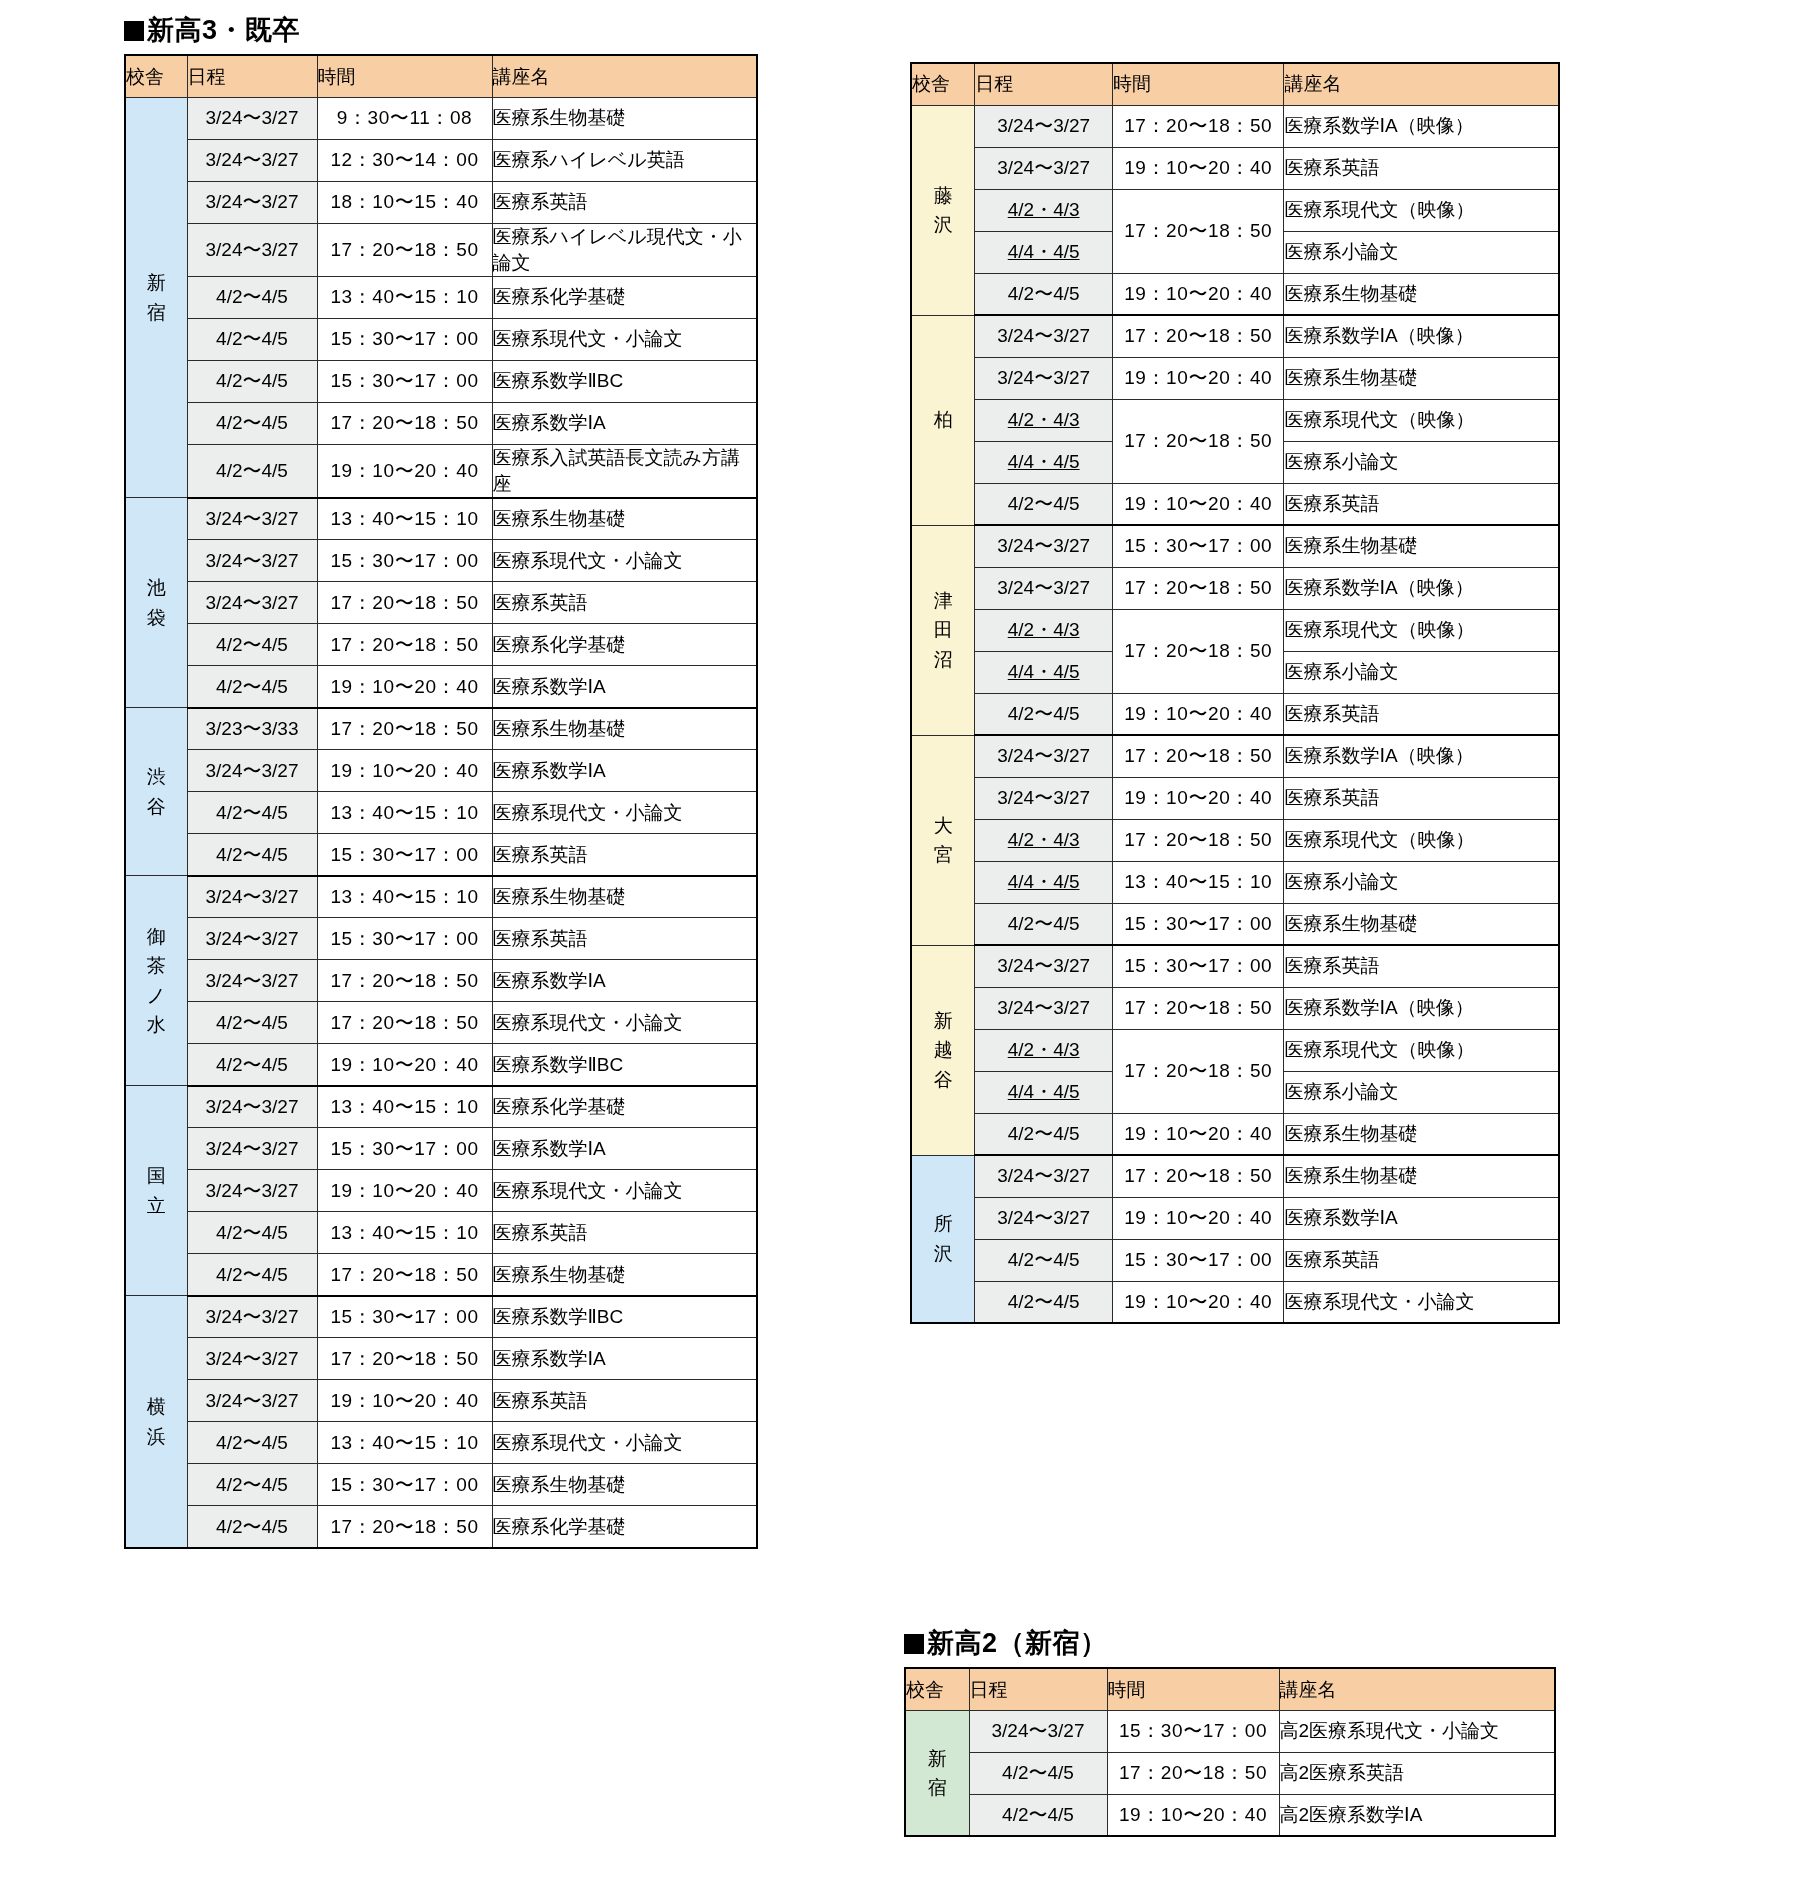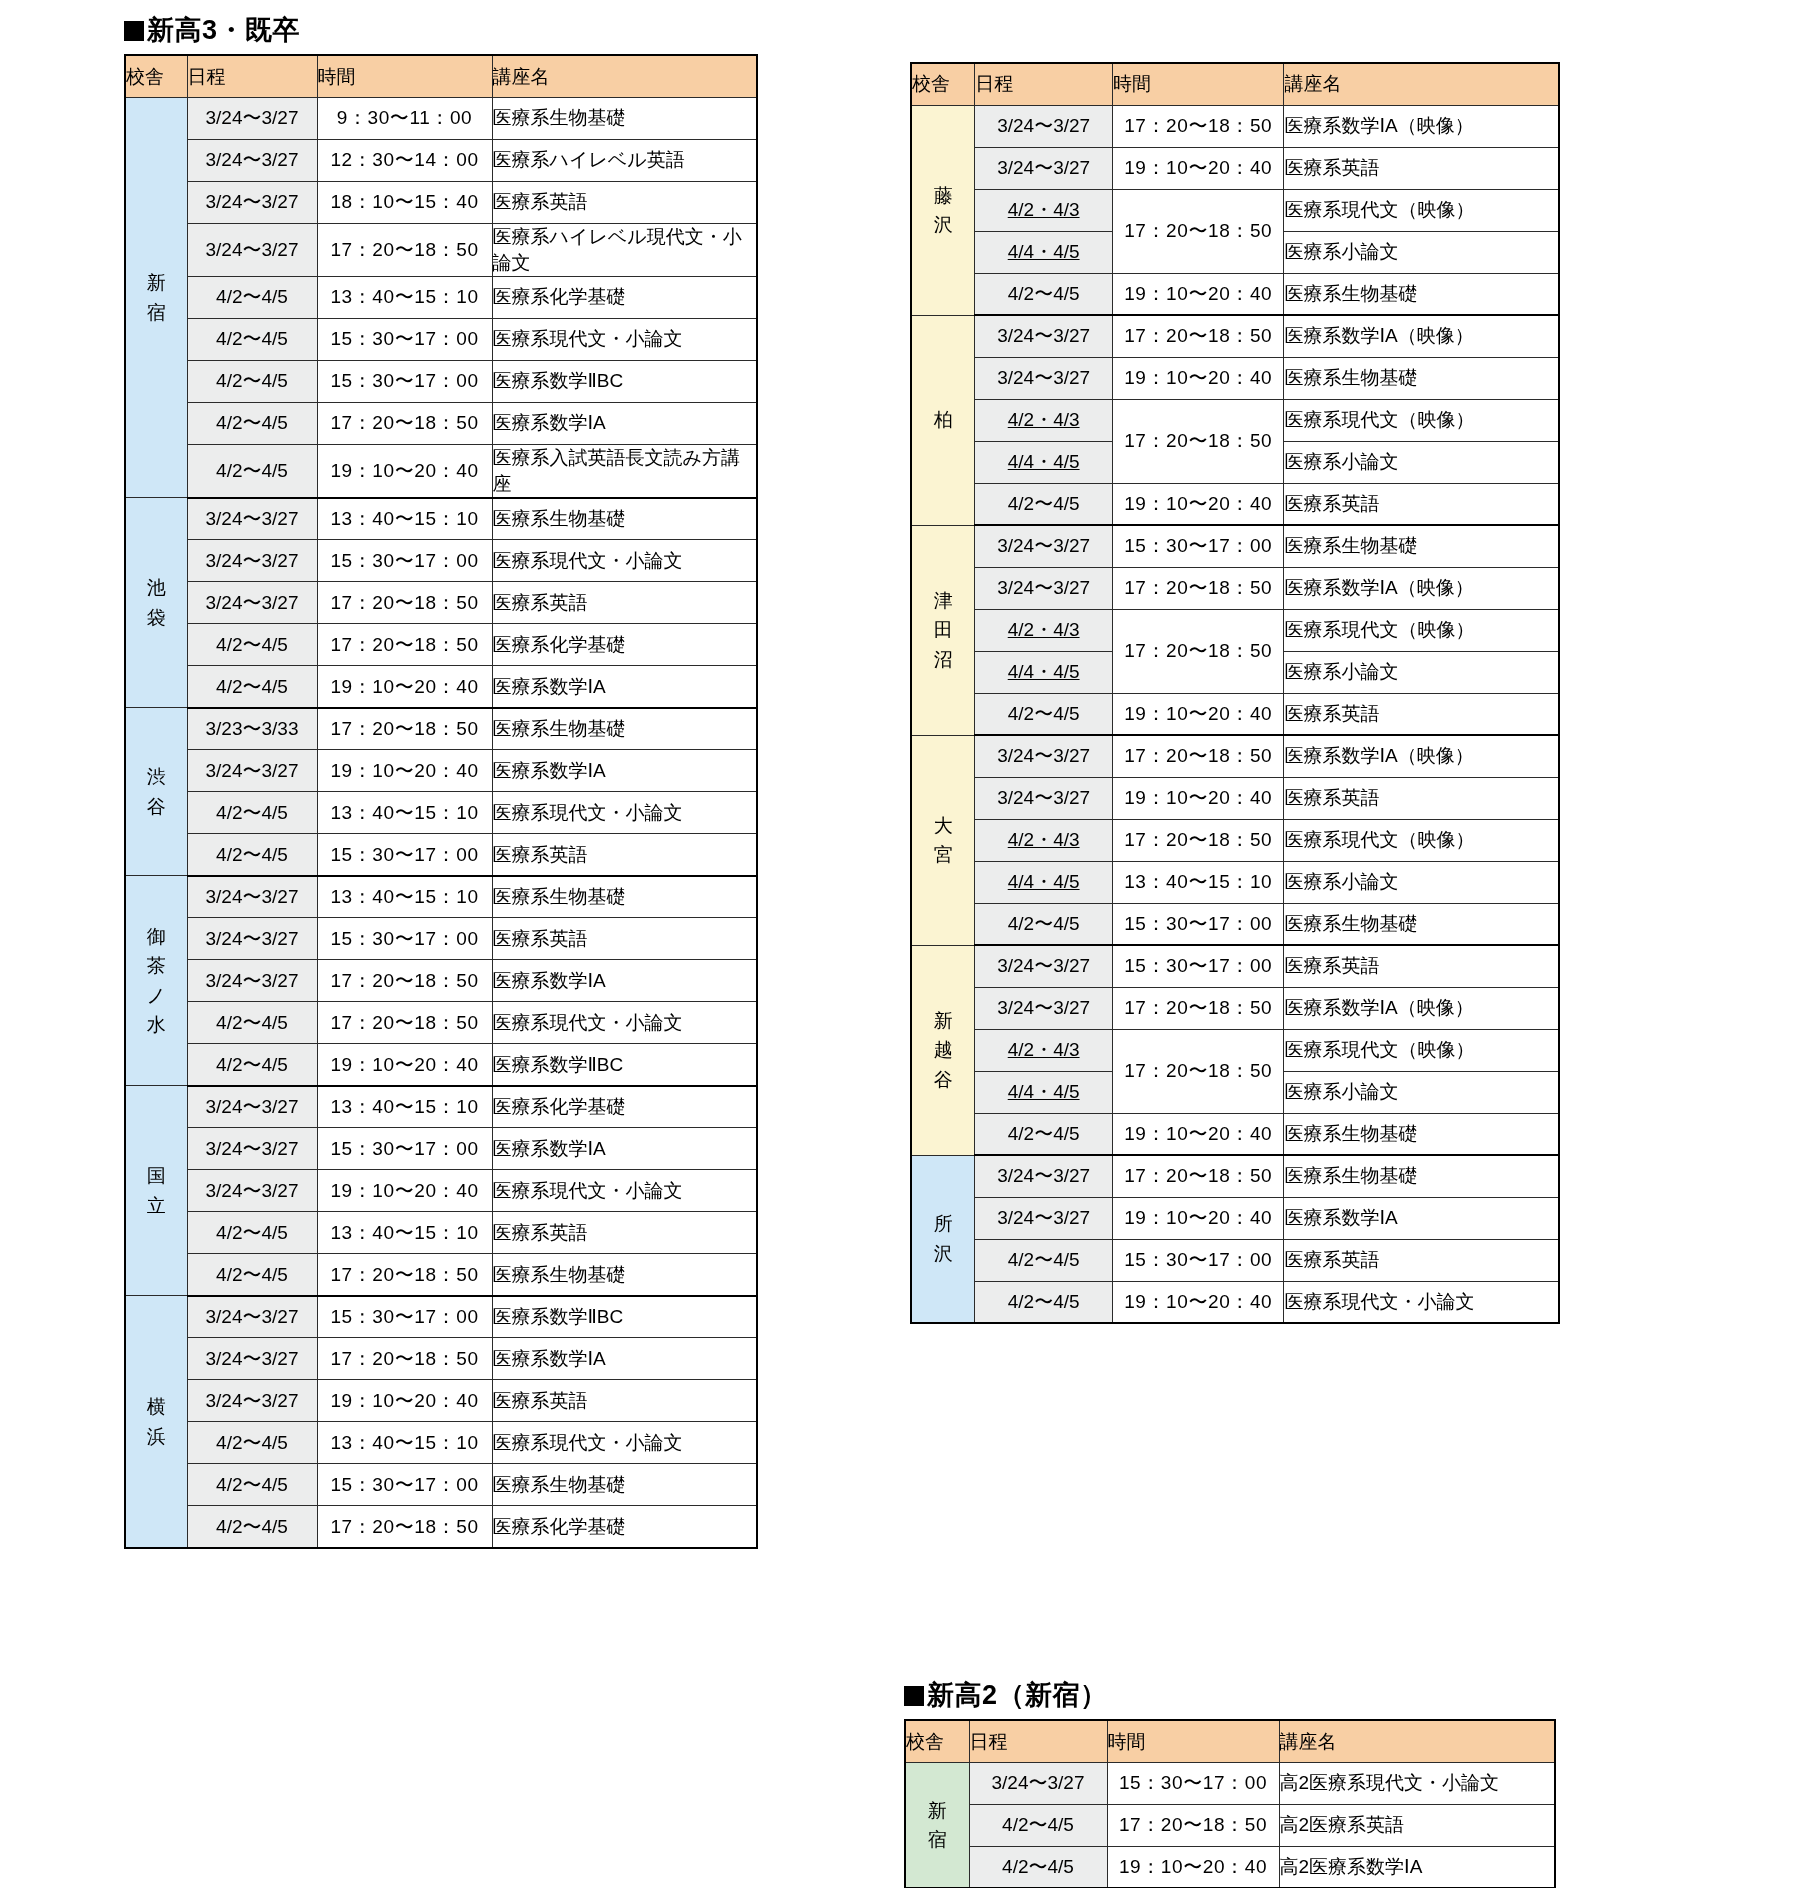--- a/index.html
+++ b/index.html
@@ -29,21 +29,21 @@
   }
   .col-right {
     position: absolute;
     left: 910px;
     top: 62px;
     width: 650px;
   }
   .col-right-2 {
     position: absolute;
     left: 904px;
-    top: 1679px;
+    top: 1627px;
     width: 656px;
   }
 
   .section-title {
     font-size: 27px;
     font-weight: bold;
     letter-spacing: 0.5px;
     line-height: 1.2;
     margin: 0 0 8px 0;
     white-space: nowrap;
@@ -150,21 +150,21 @@
           <th class="hdr">校舎</th>
           <th class="hdr">日程</th>
           <th class="hdr">時間</th>
           <th class="hdr">講座名</th>
         </tr>
       </thead>
       <tbody id="tbody-left">
           <tr>
             <td class="campus blue" rowspan="9"><span class="vert">新<br>宿</span></td>
             <td class="date"><span>3/24〜3/27</span></td>
-            <td class="time">9：30〜11：00</td>
+            <td class="time">9：30〜11：08</td>
             <td class="course">医療系生物基礎</td>
           </tr>
           <tr>
             <td class="date"><span>3/24〜3/27</span></td>
             <td class="time">12：30〜14：00</td>
             <td class="course">医療系ハイレベル英語</td>
           </tr>
           <tr>
             <td class="date"><span>3/24〜3/27</span></td>
             <td class="time">18：10〜15：40</td>

